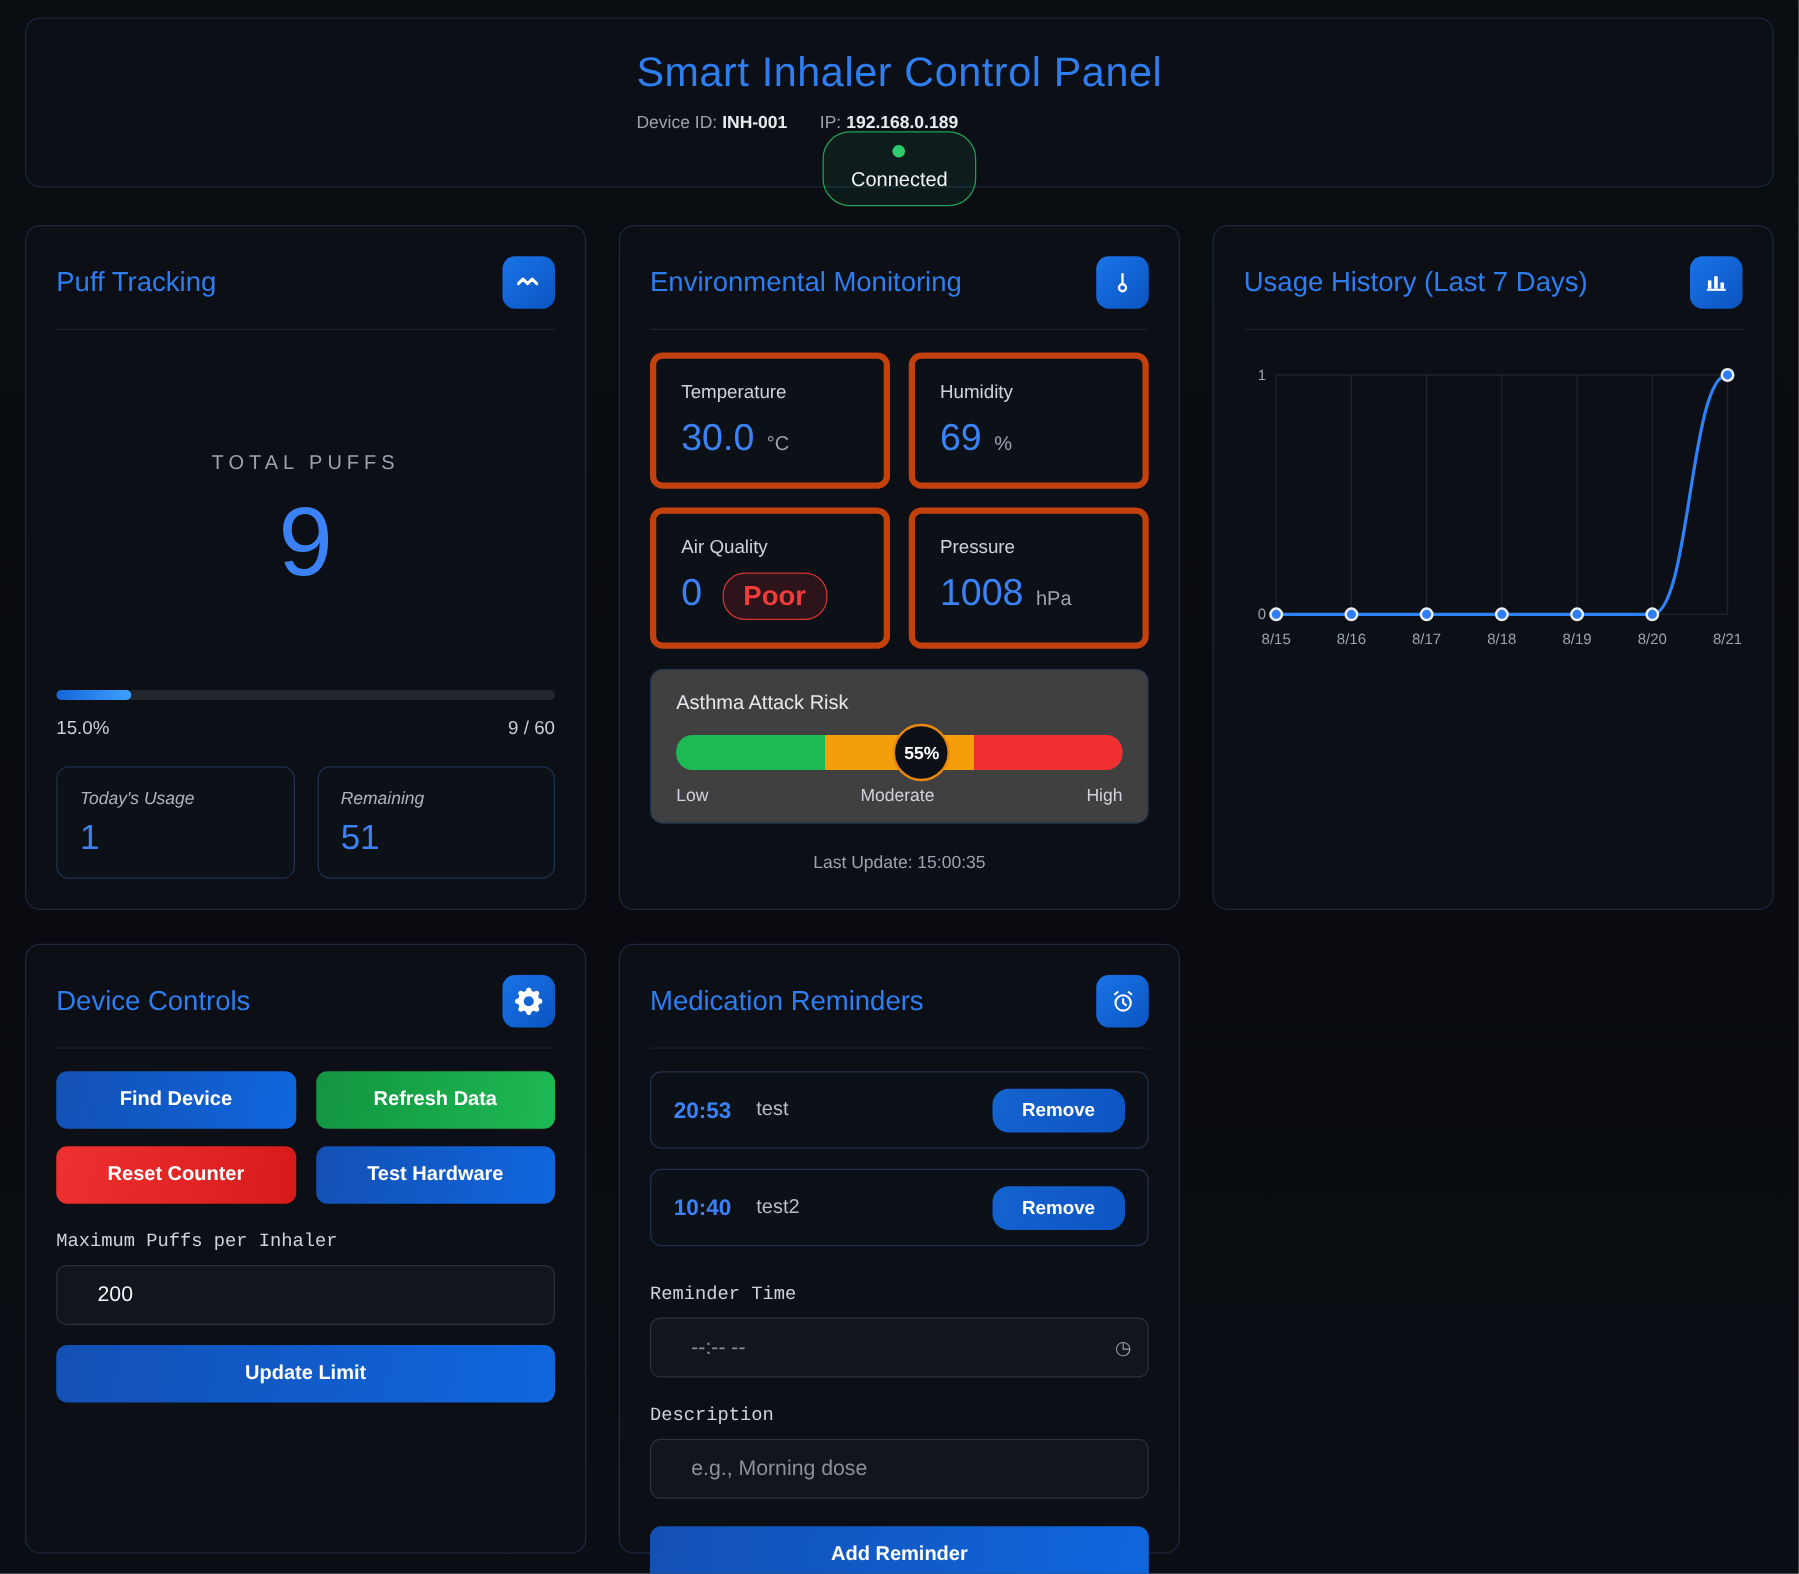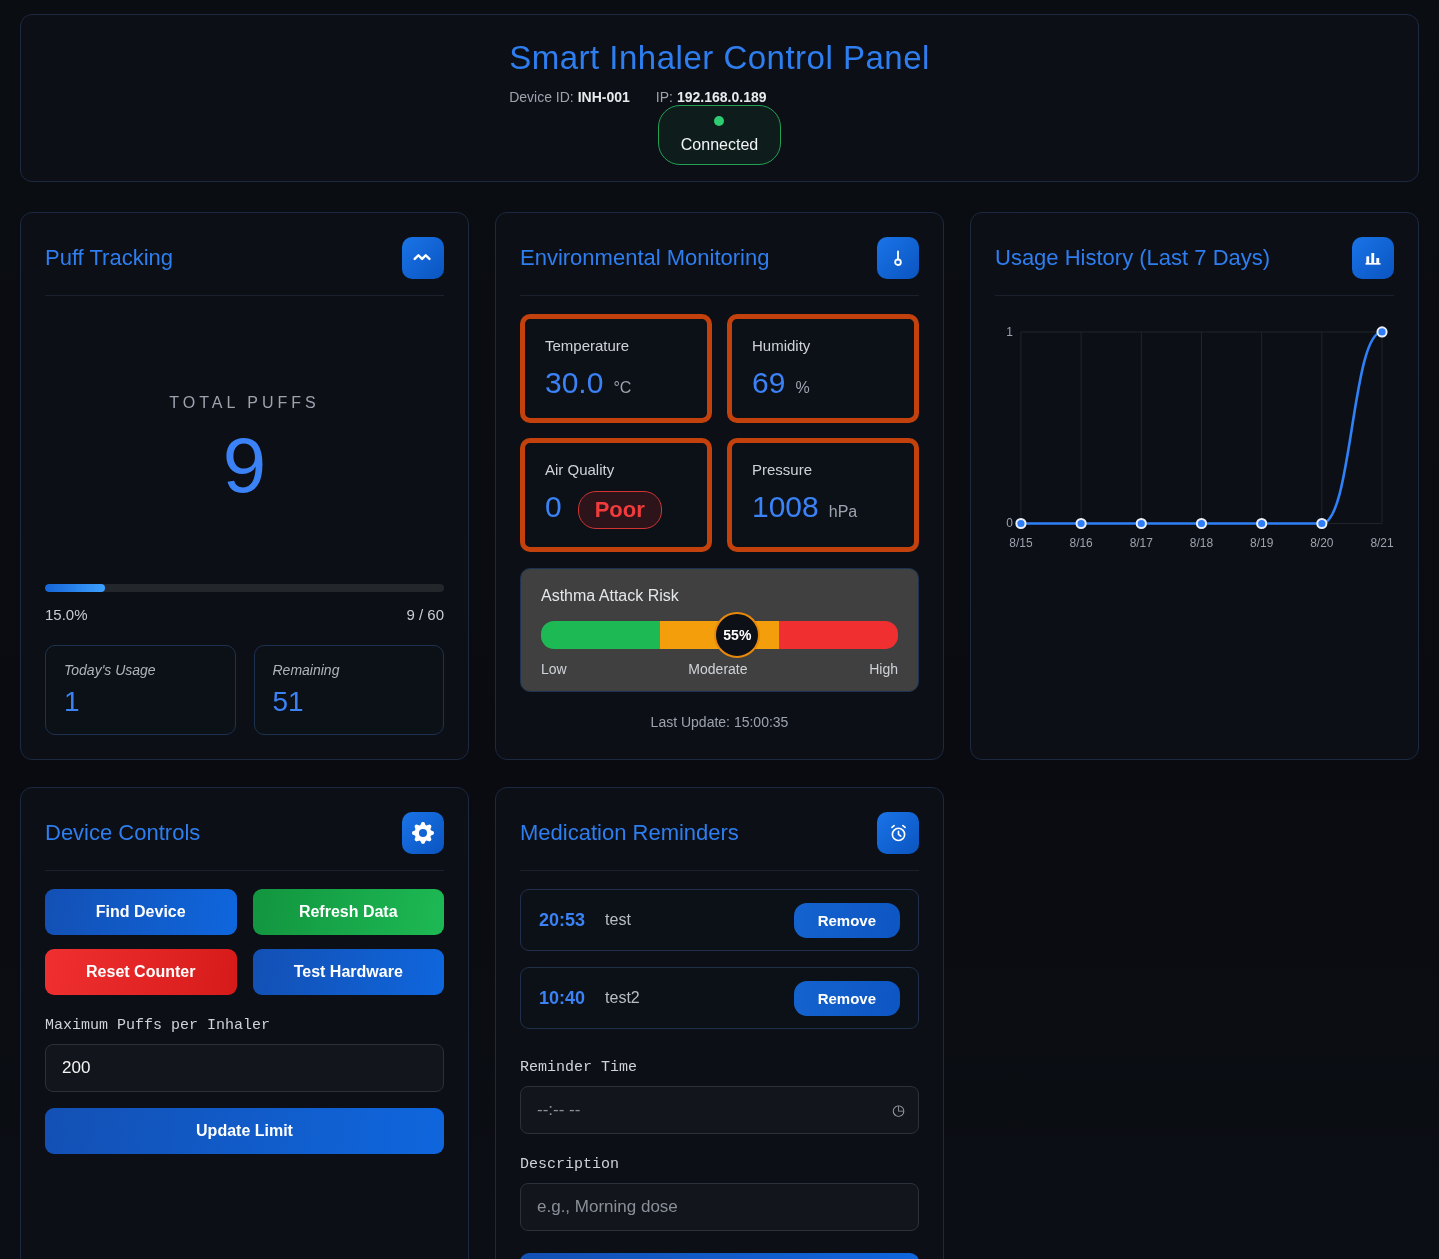--- a/index.html
+++ b/index.html
@@ -15,21 +15,21 @@
   .card {
     background: #0c0f15;
     border: 1px solid #1c2940;
     border-radius: 12px;
     padding: 24px;
   }
 
   
   .header-card {
     display: flex; justify-content: space-between; align-items: center;
-    height: 168px; margin-bottom: 30px; padding: 24px 14px;
+    height: 136px; margin-bottom: 30px; padding: 24px 14px;
   }
   .page-title { color:#2e7ef0; font-size: 33px; font-weight: 400; letter-spacing: .5px; }
   .device-info { margin-top: 12px; font-size: 14px; color:#9ca3af; }
   .device-info b { color:#e8eaed; font-weight: 700; margin-left: 4px; }
   .device-info .sep { display:inline-block; width: 26px; }
   .status-badge {
     display:flex; align-items:center; gap:10px;
     border:1px solid #23a055; background: rgba(35,160,85,0.10);
     border-radius: 22px; padding: 10px 22px; font-size: 16px; color:#f3f4f6;flex-direction:column;
   }
@@ -102,21 +102,21 @@
   
   .btn { border:none; cursor:pointer; color:#fff; font-family:"Liberation Sans",sans-serif;
          font-size: 16px; font-weight: 700; border-radius: 9px; padding: 14px 10px; }
   .btn-grid { display:grid; grid-template-columns: 1fr 1fr; gap: 14px 16px; }
   .btn-blue  { background: linear-gradient(100deg,#1350b4,#0f66dd); }
   .btn-green { background: linear-gradient(100deg,#12953f,#1db954); }
   .btn-red   { background: linear-gradient(100deg,#f03030,#d61a1a); }
   .field-label { display:block; color:#cfd3d9; font-size: 15px; margin: 22px 0 10px; font-family: Liberation Mono, monospace; }
   .text-input {
     width: 100%; background:#12151b; border: 1px solid #2b313a; border-radius: 8px;
-    color:#f3f4f6; font-size: 17px; padding: 13px 16px; font-family:"Liberation Sans",sans-serif;
+    color:#f3f4f6; font-size: 17px; padding: 13px 32px; font-family:"Liberation Sans",sans-serif;
   }
   .text-input::placeholder { color:#8a9099; }
   .btn-full { width: 100%; margin-top: 16px; }
 
   
   .reminder-row {
     display:flex; align-items:center; gap: 20px;
     border: 1px solid #20304a; background: #0c1017; border-radius: 9px;
     padding: 13px 18px; margin-bottom: 16px; min-height: 62px;
   }

